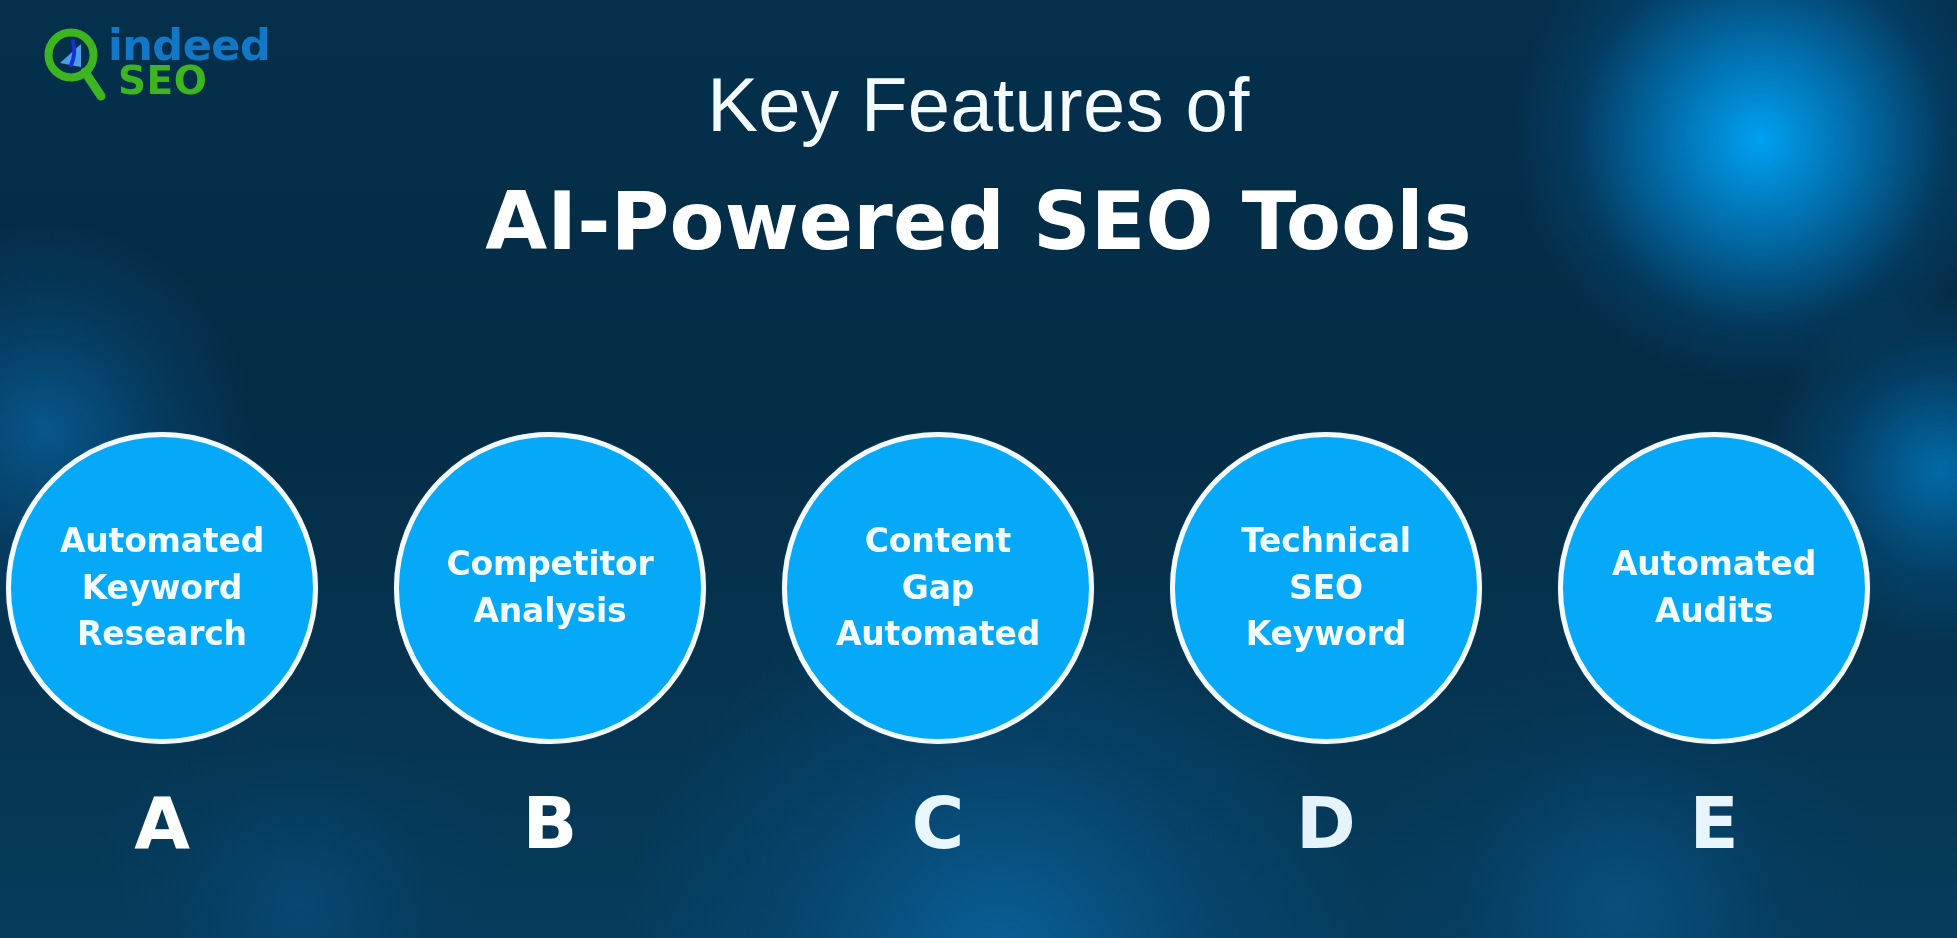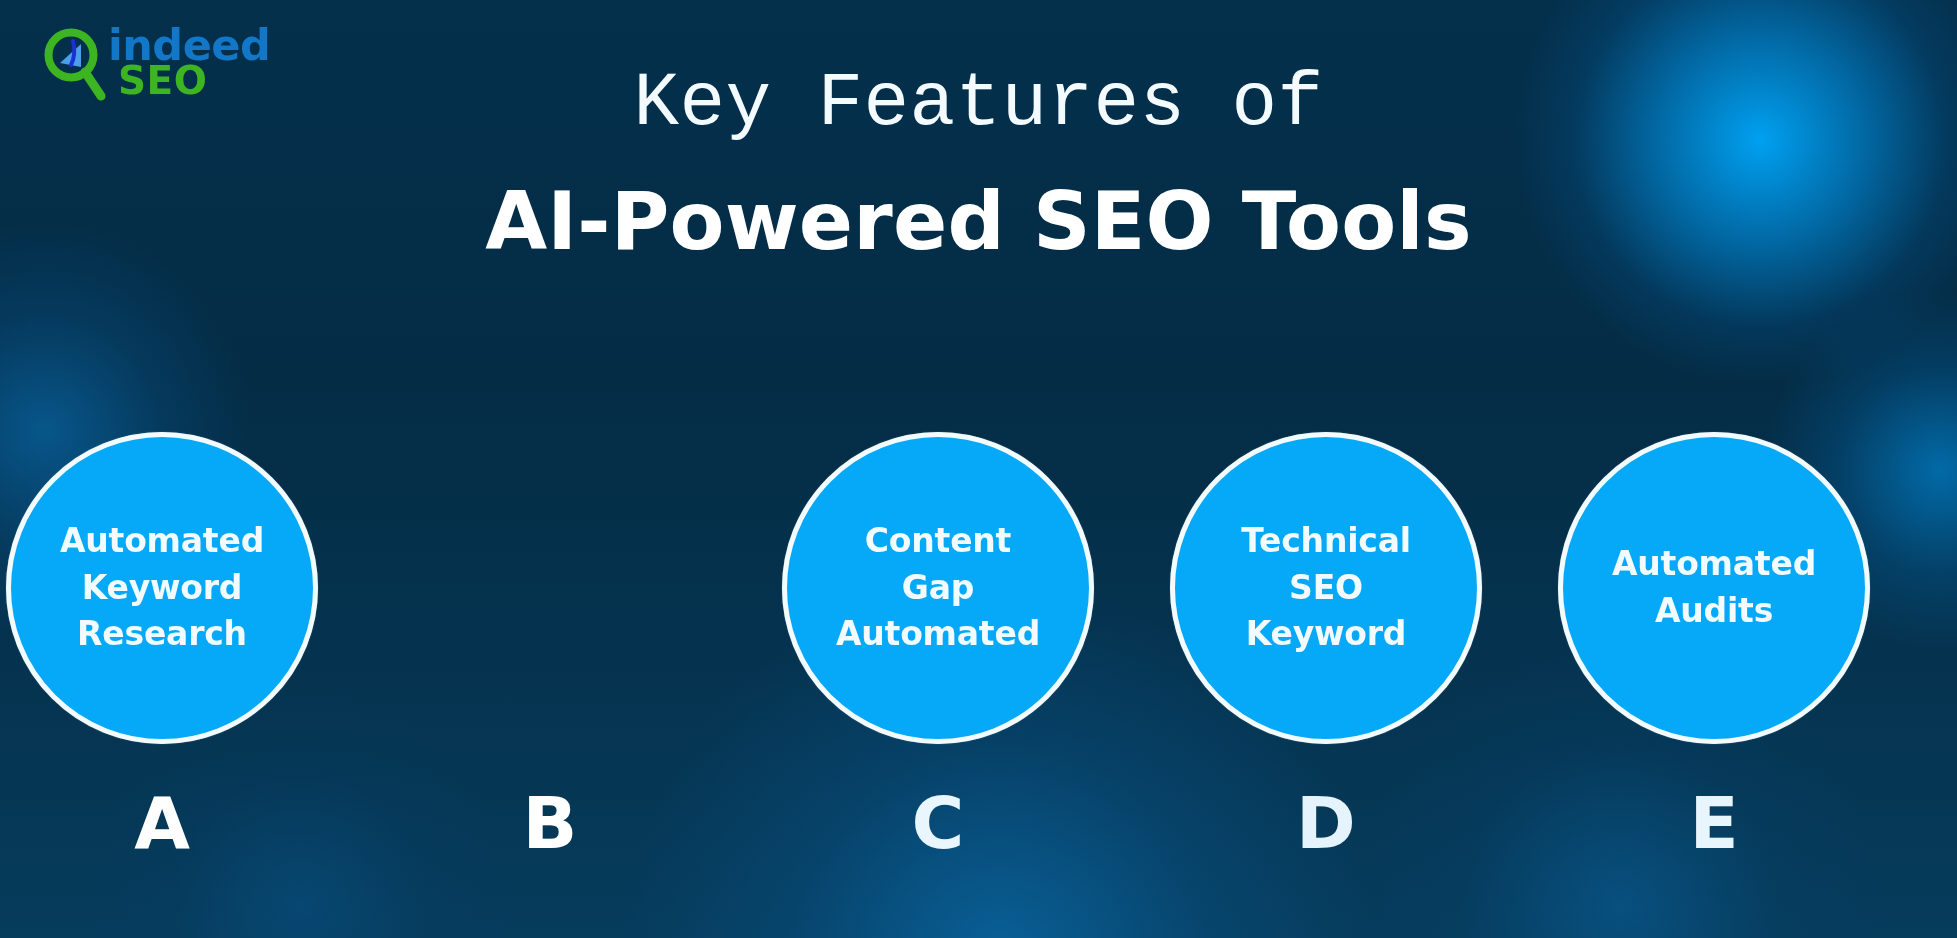--- a/index.html
+++ b/index.html
@@ -59,21 +59,21 @@
 
   
   .headline{
     position:absolute;
     left:0; top:62px;
     width:1957px;
     text-align:center;
     color:#ffffff;
   }
   .headline-line1{
-    font-family:Liberation Mono, monospace;
+    font-family:Liberation Sans, sans-serif;
     font-size:76px;
     font-weight:400;
     letter-spacing:0.4px;
     line-height:1.12;
     color:#f4fbff;
   }
   .headline-line2{
     font-family:"DejaVu Sans", sans-serif;
     font-size:80px;
     font-weight:700;
@@ -179,20 +179,26 @@
   <div class="circle-row">
 
     <div class="node node-0">
       <div class="circle">
         <span class="circle-label">Automated
 Keyword
 Research</span>
       </div>
     </div>
 
+    <div class="node node-1">
+      <div class="circle">
+        <span class="circle-label">Competitor
+Analysis</span>
+      </div>
+    </div>
 
     <div class="node node-2">
       <div class="circle">
         <span class="circle-label">Content
 Gap
 Automated</span>
       </div>
     </div>
 
     <div class="node node-3">

